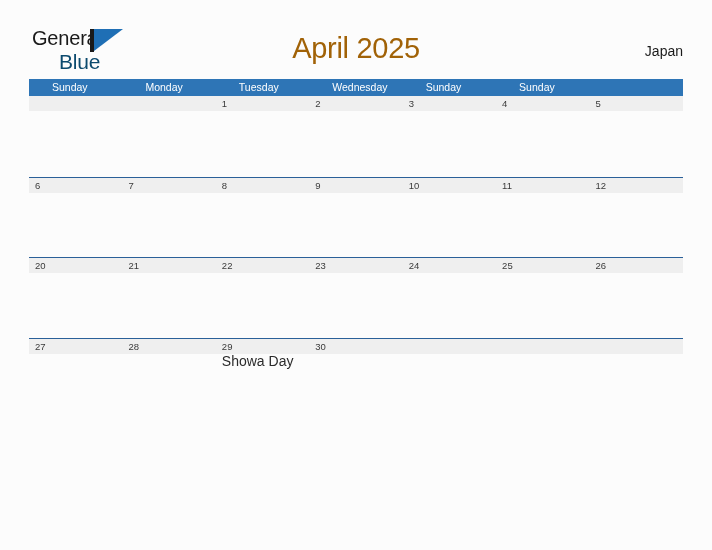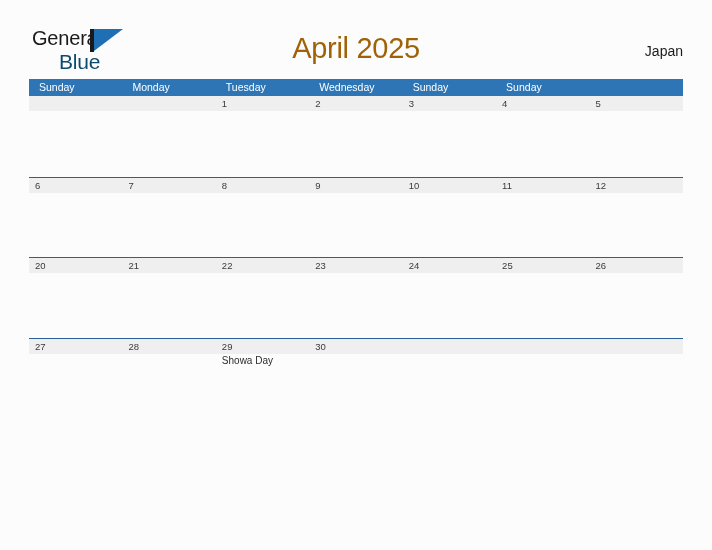--- a/index.html
+++ b/index.html
@@ -113,21 +113,21 @@
     display: flex;
     width: 654px;
     height: 17px;
     background: #2e75b6;
   }
   .dow-cell {
     flex: 0 0 93.43px;
     width: 93.43px;
     height: 17px;
     line-height: 17px;
-    padding-left: 10px;
+    padding-left: 23px;
     font-size: 10.5px;
     color: #ffffff;
     white-space: nowrap;
     overflow: hidden;
   }
 
   .week-row {
     width: 654px;
     height: 80.5px;
     border-top: 1.5px solid #2a6099;
@@ -162,21 +162,21 @@
 
   .event-cell {
     flex: 0 0 93.43px;
     width: 93.43px;
     height: 64px;
     padding: 1px 4px 0 6px;
     overflow: hidden;
   }
   .event-text {
     display: block;
-    font-size: 10px;
+    font-size: 14px;
     line-height: 12px;
     color: #2b2b2b;
     white-space: nowrap;
   }
 </style>
 </head>
 <body>
 
 <div class="page">
 

